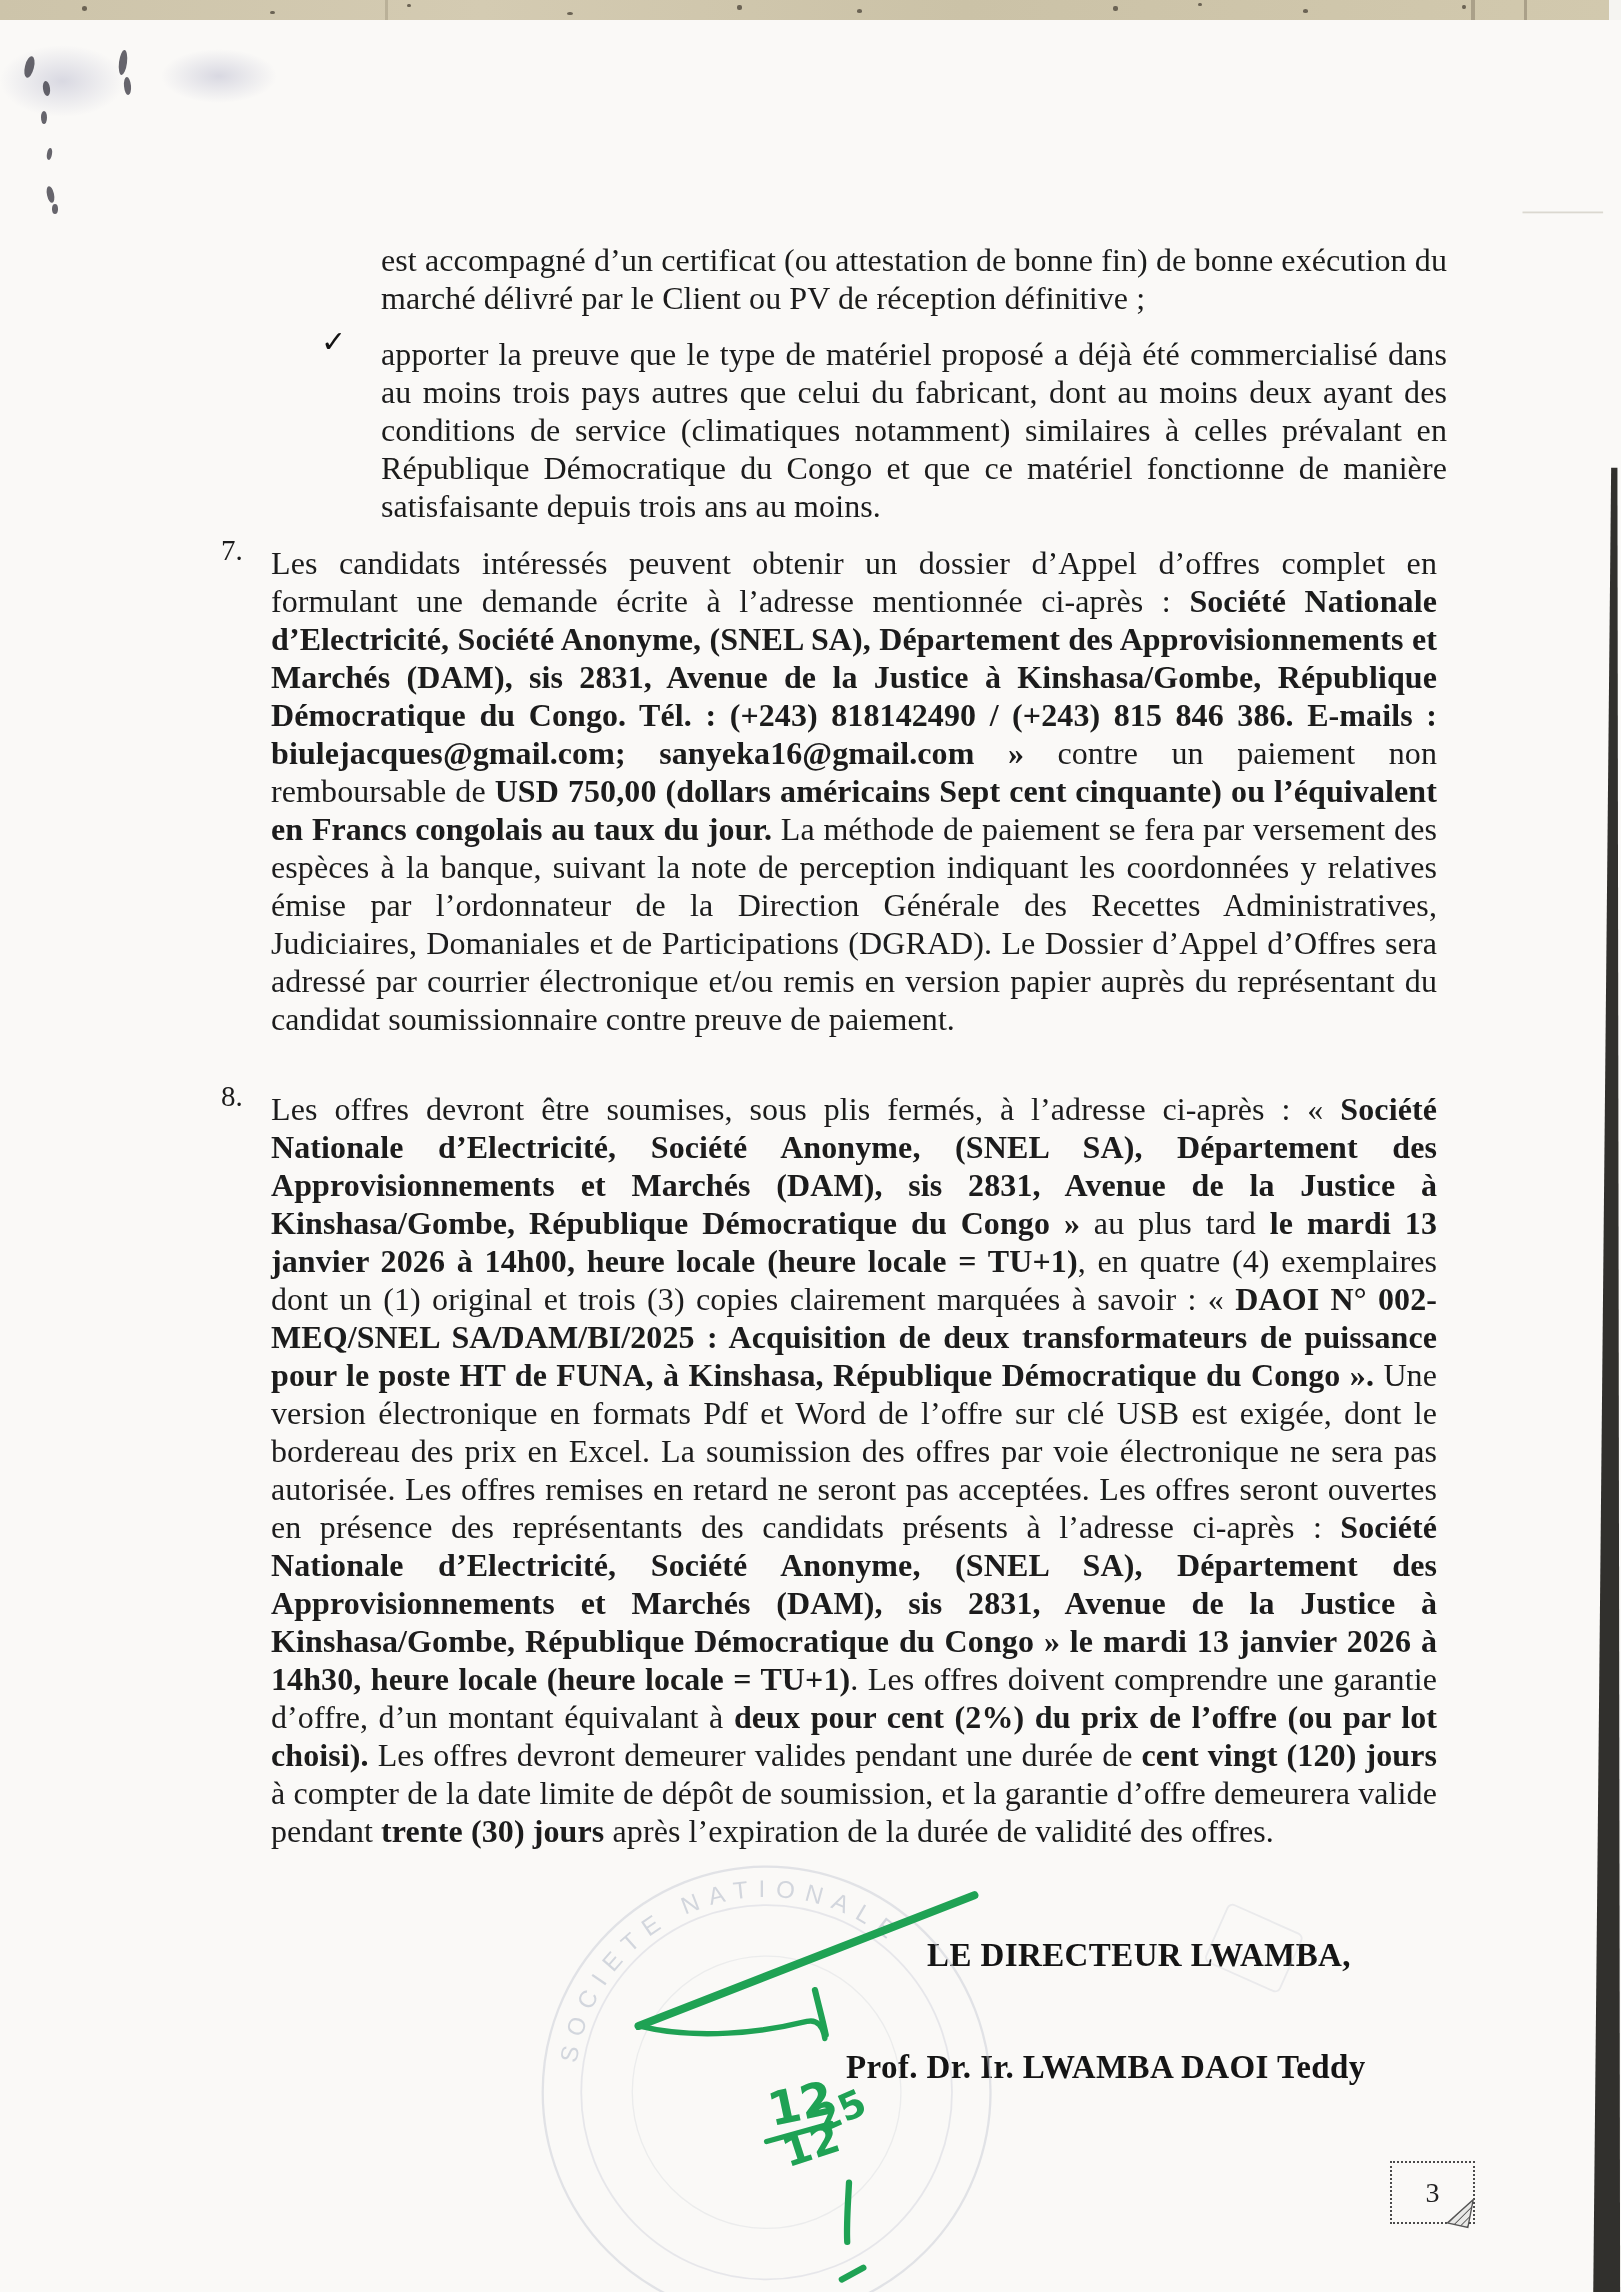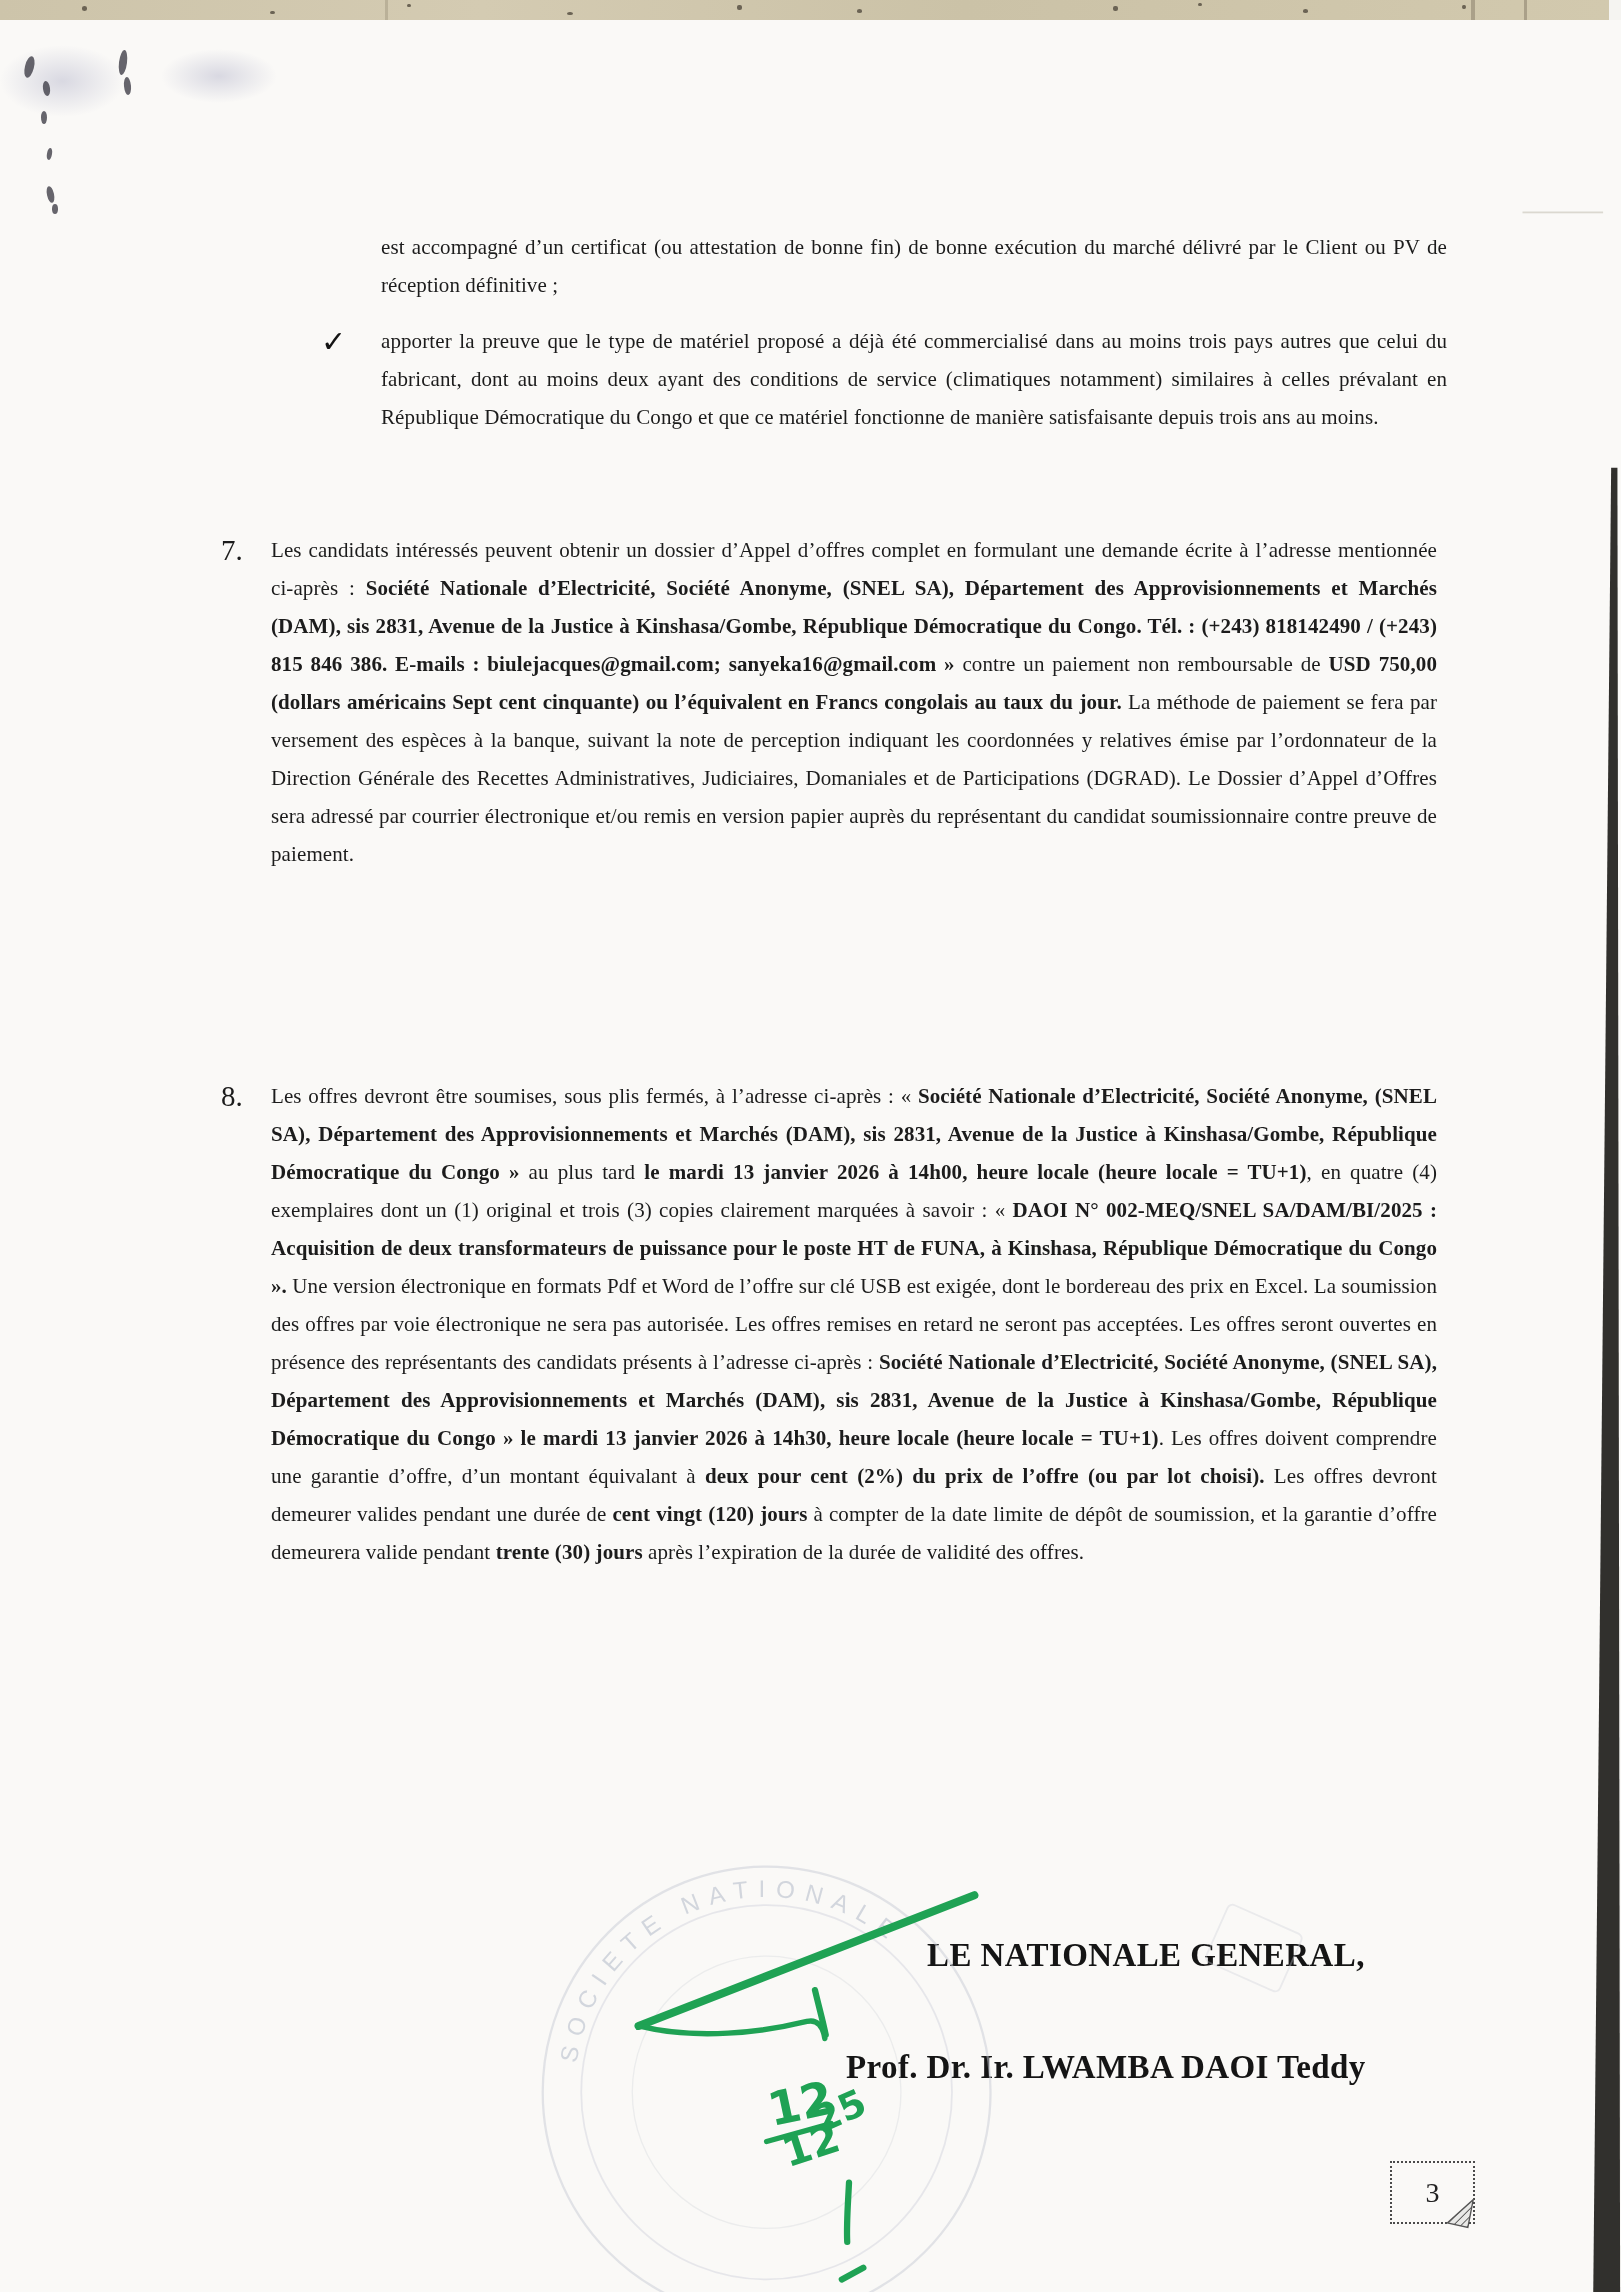--- a/index.html
+++ b/index.html
@@ -23,24 +23,25 @@
   
 
   
   .smudge{position:absolute;background:#34333e;border-radius:50%;opacity:.75;}
   .smear{position:absolute;border-radius:50%;
     background:radial-gradient(closest-side,rgba(130,132,170,.28),rgba(130,132,170,0));}
 
   
   .para{
     position:absolute;
-    font-size:21px;line-height:38px;
+    font-size:32px;line-height:38px;
     color:#1c1c1c;
     text-align:justify;
     letter-spacing:0.1px;
+    margin-top:13px;
   }
   .para .b{font-weight:bold;}
   .para .u{text-decoration-thickness:2.2px;text-underline-offset:3.6px;}
   .list-num{
     position:absolute;
     font-size:29px;line-height:38px;color:#1c1c1c;
   }
   .check{
     position:absolute;
     font-family:"DejaVu Sans",sans-serif;
@@ -103,21 +104,21 @@
 
   <span class="check" style="left:321px;top:324px">✓</span>
   <div class="para" style="left:381px;top:322px;width:1066px"><span>apporter la preuve que le type de matériel proposé a déjà été commercialisé dans au moins trois pays autres que celui du fabricant, dont au moins deux ayant des conditions de service (climatiques notamment) similaires à celles prévalant en République Démocratique du Congo et que ce matériel fonctionne de manière satisfaisante depuis trois ans au moins.</span></div>
 
   <span class="list-num" style="left:221px;top:531px">7.</span>
   <div class="para" style="left:271px;top:531px;width:1166px"><span>Les candidats intéressés peuvent obtenir un dossier d’Appel d’offres complet en formulant une demande écrite à l’adresse mentionnée ci-après : </span><span class="b">Société Nationale d’Electricité, Société Anonyme, (SNEL SA), Département des Approvisionnements et Marchés (DAM), sis 2831, Avenue de la Justice à Kinshasa/Gombe, République Démocratique du Congo. Tél. : (+243) 818142490 / (+243) 815 846 386. E-mails : </span><span class="b u">biulejacques@gmail.com</span><span class="b">; </span><span class="b u">sanyeka16@gmail.com</span><span class="b"> » </span><span>contre un paiement non remboursable de </span><span class="b">USD 750,00 (dollars américains Sept cent cinquante) ou l’équivalent en Francs congolais au taux du jour.</span><span> La méthode de paiement se fera par versement des espèces à la banque, suivant la note de perception indiquant les coordonnées y relatives émise par l’ordonnateur de la Direction Générale des Recettes Administratives, Judiciaires, Domaniales et de Participations (DGRAD). Le Dossier d’Appel d’Offres sera adressé par courrier électronique et/ou remis en version papier auprès du représentant du candidat soumissionnaire contre preuve de paiement.</span></div>
 
   <span class="list-num" style="left:221px;top:1077px">8.</span>
   <div class="para" style="left:271px;top:1077px;width:1166px"><span>Les offres devront être soumises, sous plis fermés, à l’adresse ci-après : « </span><span class="b">Société Nationale d’Electricité, Société Anonyme, (SNEL SA), Département des Approvisionnements et Marchés (DAM), sis 2831, Avenue de la Justice à Kinshasa/Gombe, République Démocratique du Congo »</span><span> au plus tard </span><span class="b">le mardi 13 janvier 2026 à 14h00, heure locale (heure locale = TU+1)</span><span>, en quatre (4) exemplaires dont un (1) original et trois (3) copies clairement marquées à savoir : « </span><span class="b">DAOI N° 002-MEQ/SNEL SA/DAM/BI/2025 : Acquisition de deux transformateurs de puissance pour le poste HT de FUNA, à Kinshasa, République Démocratique du Congo ».</span><span> Une version électronique en formats Pdf et Word de l’offre sur clé USB est exigée, dont le bordereau des prix en Excel. La soumission des offres par voie électronique ne sera pas autorisée. Les offres remises en retard ne seront pas acceptées. Les offres seront ouvertes en présence des représentants des candidats présents à l’adresse ci-après : </span><span class="b">Société Nationale d’Electricité, Société Anonyme, (SNEL SA), Département des Approvisionnements et Marchés (DAM), sis 2831, Avenue de la Justice à Kinshasa/Gombe, République Démocratique du Congo » le mardi 13 janvier 2026 à 14h30, heure locale (heure locale = TU+1)</span><span>. Les offres doivent comprendre une garantie d’offre, d’un montant équivalant à </span><span class="b">deux pour cent (2%) du prix de l’offre (ou par lot choisi).</span><span> Les offres devront demeurer valides pendant une durée de </span><span class="b">cent vingt (120) jours</span><span> à compter de la date limite de dépôt de soumission, et la garantie d’offre demeurera valide pendant </span><span class="b">trente (30) jours</span><span> après l’expiration de la durée de validité des offres.</span></div>
 
-  <div class="sig-title" style="left:927px;top:1937px">LE NATIONALE GENERAL,</div>
+  <div class="sig-title" style="left:927px;top:1937px">LE DIRECTEUR LWAMBA,</div>
   <div class="sig-name" style="left:846px;top:2049px">Prof. Dr. Ir. LWAMBA DAOI Teddy</div>
 
   <div class="pagebox">
     <span>3</span>
   </div>
 
   <svg class="overlay" width="1621" height="2293" viewBox="0 0 1810 2560">
     <defs>
       <pattern id="hatch" width="6" height="6" patternTransform="rotate(45)" patternUnits="userSpaceOnUse">
         <rect width="6" height="6" fill="#e9e9e7"></rect>

